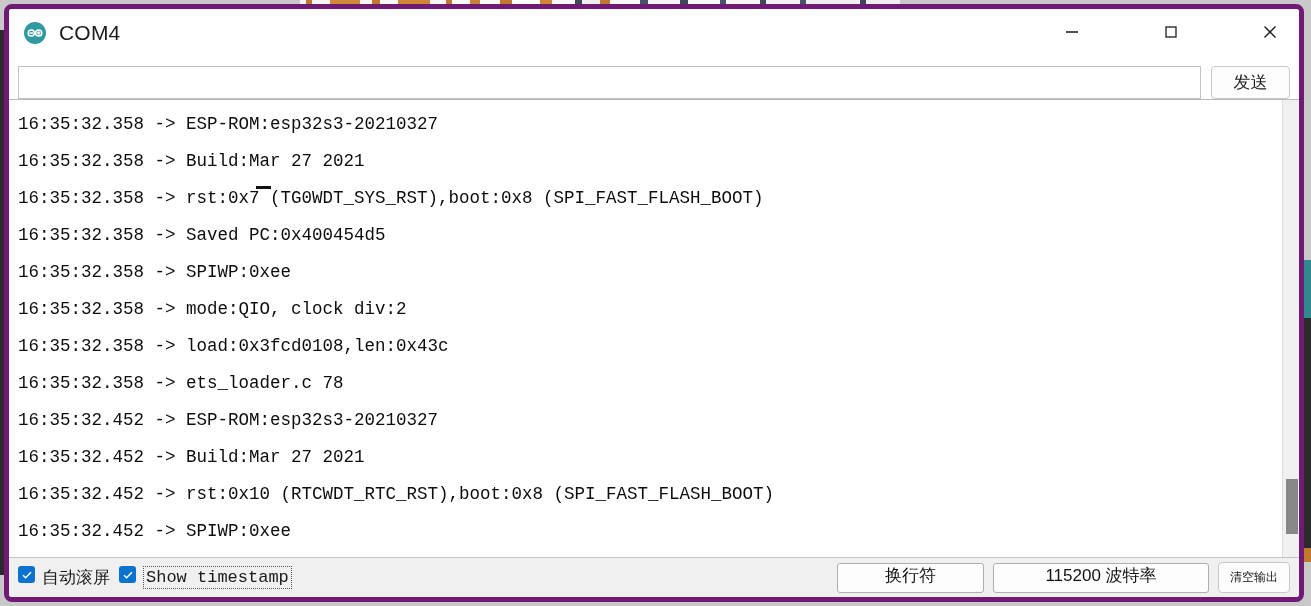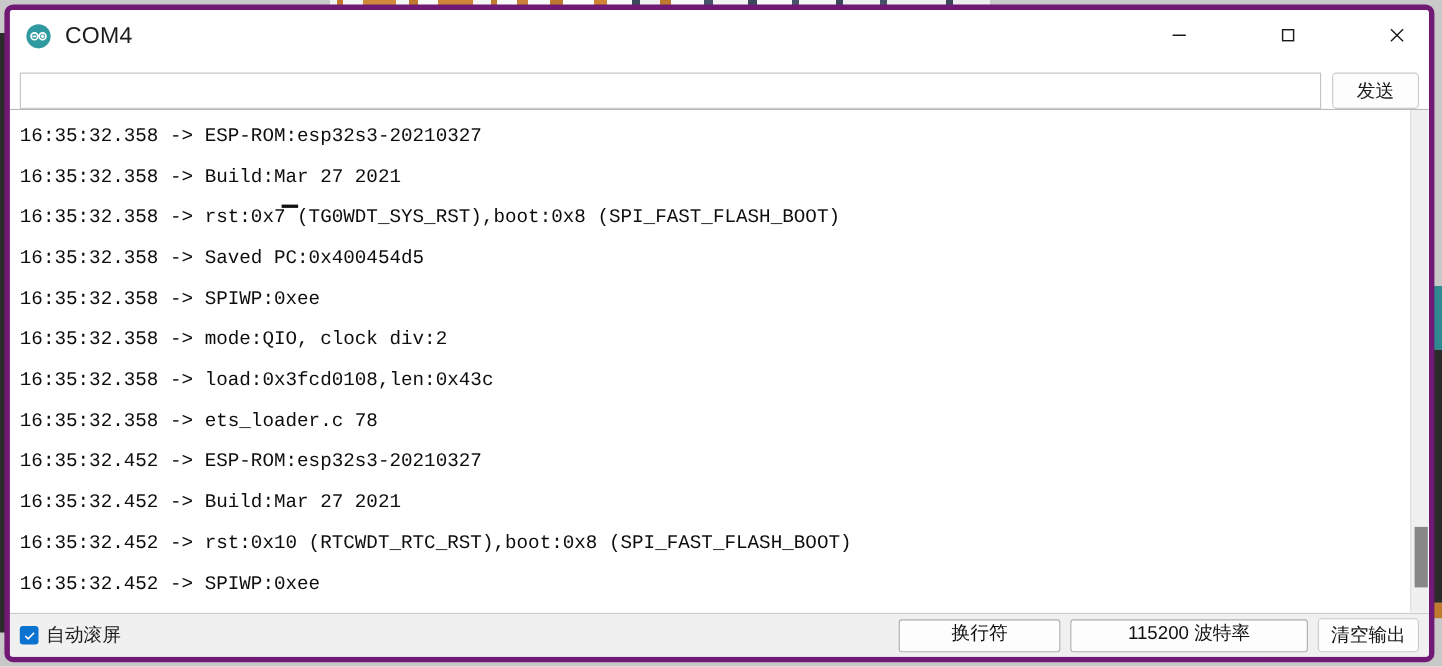--- a/index.html
+++ b/index.html
@@ -211,21 +211,20 @@
     flex: 0 0 auto;
     background: #f0f0f0;
     border-top: 1px solid #c4c4c4;
     display: flex;
     align-items: center;
     padding: 0 9px;
     gap: 9px;
   }
   .chk-wrap {
     display: flex;
-    align-items: center;
     gap: 7px;
     cursor: pointer;
   }
   .chk-box {
     width: 17px; height: 17px;
     border-radius: 3px;
     background: #0a72cf;
     display: flex;
     align-items: center;
     justify-content: center;
@@ -266,21 +265,21 @@
   #sel-newline { width: 147px; }
   #sel-baud { width: 216px; }
   .sel-caret { margin-left: auto; flex: 0 0 auto; }
 
   #clear-button {
     height: 31px;
     padding: 0 11px;
     border: 1px solid #c9c9c9;
     border-radius: 4px;
     background: #fdfdfd;
-    font-size: 17px;
+    font-size: 12px;
     color: #161616;
     cursor: pointer;
     font-family: "Liberation Sans", sans-serif;
     white-space: nowrap;
   }
 </style>
 </head>
 <body>
 
 <div id="backdrop">
@@ -359,20 +358,28 @@
 
     <div class="chk-wrap">
       <span class="chk-box">
         <svg width="12" height="12" viewBox="0 0 12 12">
           <polyline points="2,6.2 4.6,8.8 10,3.2" fill="none" stroke="#ffffff" stroke-width="1.5"></polyline>
         </svg>
       </span>
       <span class="chk-label-cn">自动滚屏</span>
     </div>
 
+    <div class="chk-wrap">
+      <span class="chk-box">
+        <svg width="12" height="12" viewBox="0 0 12 12">
+          <polyline points="2,6.2 4.6,8.8 10,3.2" fill="none" stroke="#ffffff" stroke-width="1.5"></polyline>
+        </svg>
+      </span>
+      <span class="chk-label-mono">Show timestamp</span>
+    </div>
 
     <div id="spacer"></div>
 
     <div class="sel" id="sel-newline">
       <span class="sel-text">换行符</span>
       <span class="sel-caret">
         <svg width="13" height="13" viewBox="0 0 13 13">
           <polyline points="2,4.5 6.5,9 11,4.5" fill="none" stroke="#333" stroke-width="1.2"></polyline>
         </svg>
       </span>

